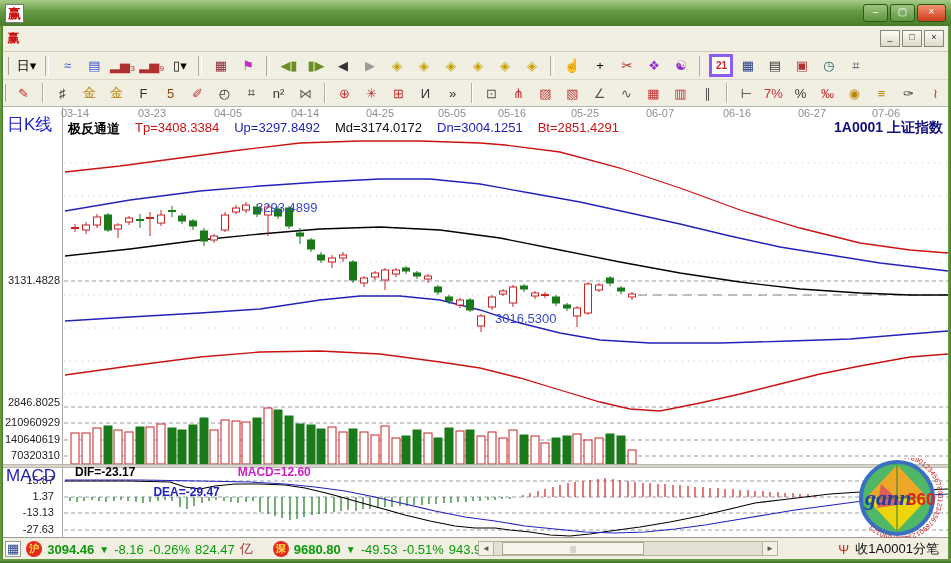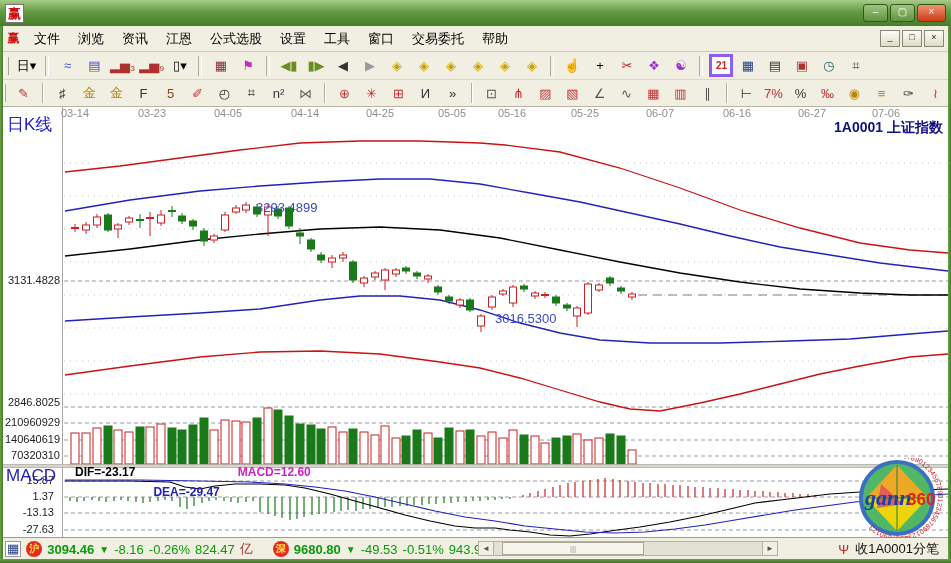--- a/index.html
+++ b/index.html
@@ -80,32 +80,20 @@
     <span class="app-logo">赢</span>
     <span class="win-btns">
       <span class="wbtn">–</span>
       <span class="wbtn">▢</span>
       <span class="wbtn close">×</span>
     </span>
   </div>
 
   <div class="menubar">
     <span class="menu-logo">赢</span>
-    <span id="menu-items" style="display:flex;">
-        <span class="menu-item">文件</span>
-        <span class="menu-item">浏览</span>
-        <span class="menu-item">资讯</span>
-        <span class="menu-item">江恩</span>
-        <span class="menu-item">公式选股</span>
-        <span class="menu-item">设置</span>
-        <span class="menu-item">工具</span>
-        <span class="menu-item">窗口</span>
-        <span class="menu-item">交易委托</span>
-        <span class="menu-item">帮助</span>
-      </span>
     <span class="mdi-btns">
       <span class="mbtn">_</span>
       <span class="mbtn">□</span>
       <span class="mbtn">×</span>
     </span>
   </div>
 
   <div class="tb tb1" id="toolbar1">
       <span class="grip"></span>
       <span class="ticon" style="color: rgb(0, 0, 0);">日▾</span>
@@ -497,20 +485,28 @@
         <span class="date" style="left: 380px;">04-25</span>
         <span class="date" style="left: 452px;">05-05</span>
         <span class="date" style="left: 512px;">05-16</span>
         <span class="date" style="left: 585px;">05-25</span>
         <span class="date" style="left: 660px;">06-07</span>
         <span class="date" style="left: 737px;">06-16</span>
         <span class="date" style="left: 812px;">06-27</span>
         <span class="date" style="left: 886px;">07-06</span>
       </div>
 
+    <div class="inforow">
+      <span class="ind-name">极反通道</span>
+      <span class="v-red">Tp=3408.3384</span>
+      <span class="v-blue">Up=3297.8492</span>
+      <span class="v-black">Md=3174.0172</span>
+      <span class="v-blue">Dn=3004.1251</span>
+      <span class="v-red">Bt=2851.4291</span>
+    </div>
 
     <div class="symbol">
       <span>1A0001</span>&nbsp;<span>上证指数</span>
     </div>
 
     <div class="anno" style="left:256px;top:93px;">3293.4899</div>
     <div class="anno" style="left:495px;top:204px;">3016.5300</div>
 
     <div id="ylabels">
         <div class="axlabel" style="top: 167px;">3131.4828</div>

